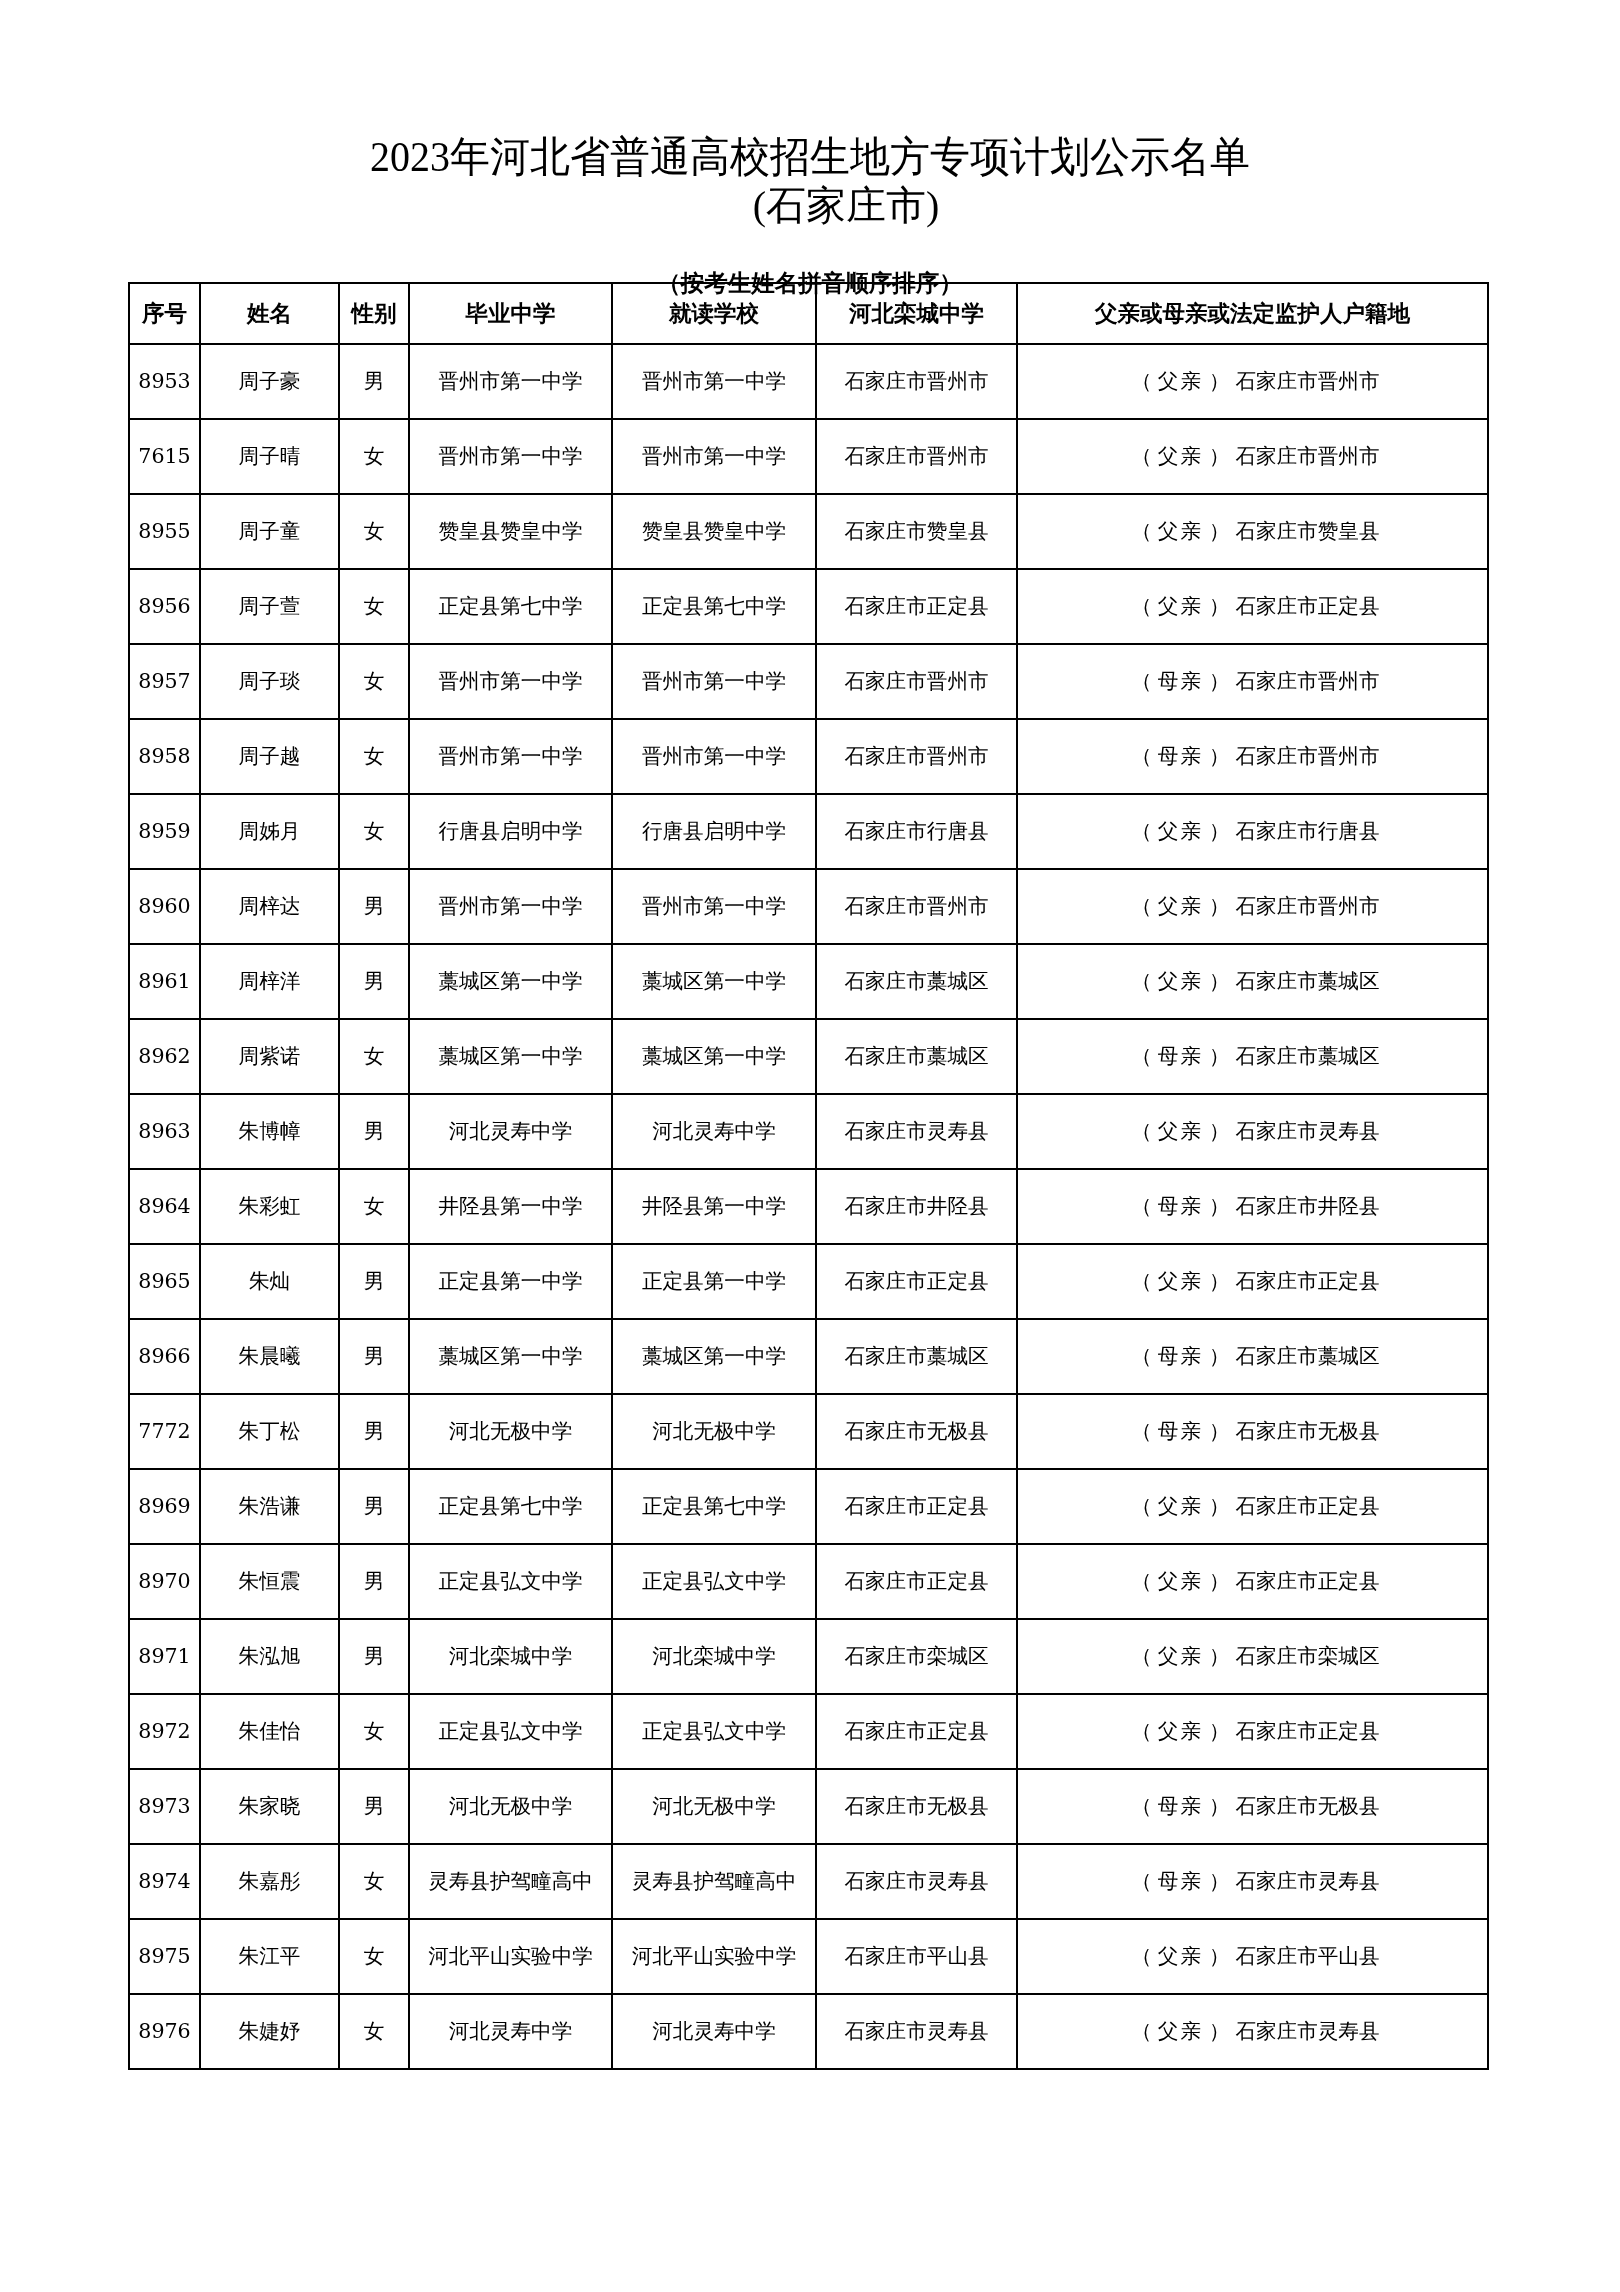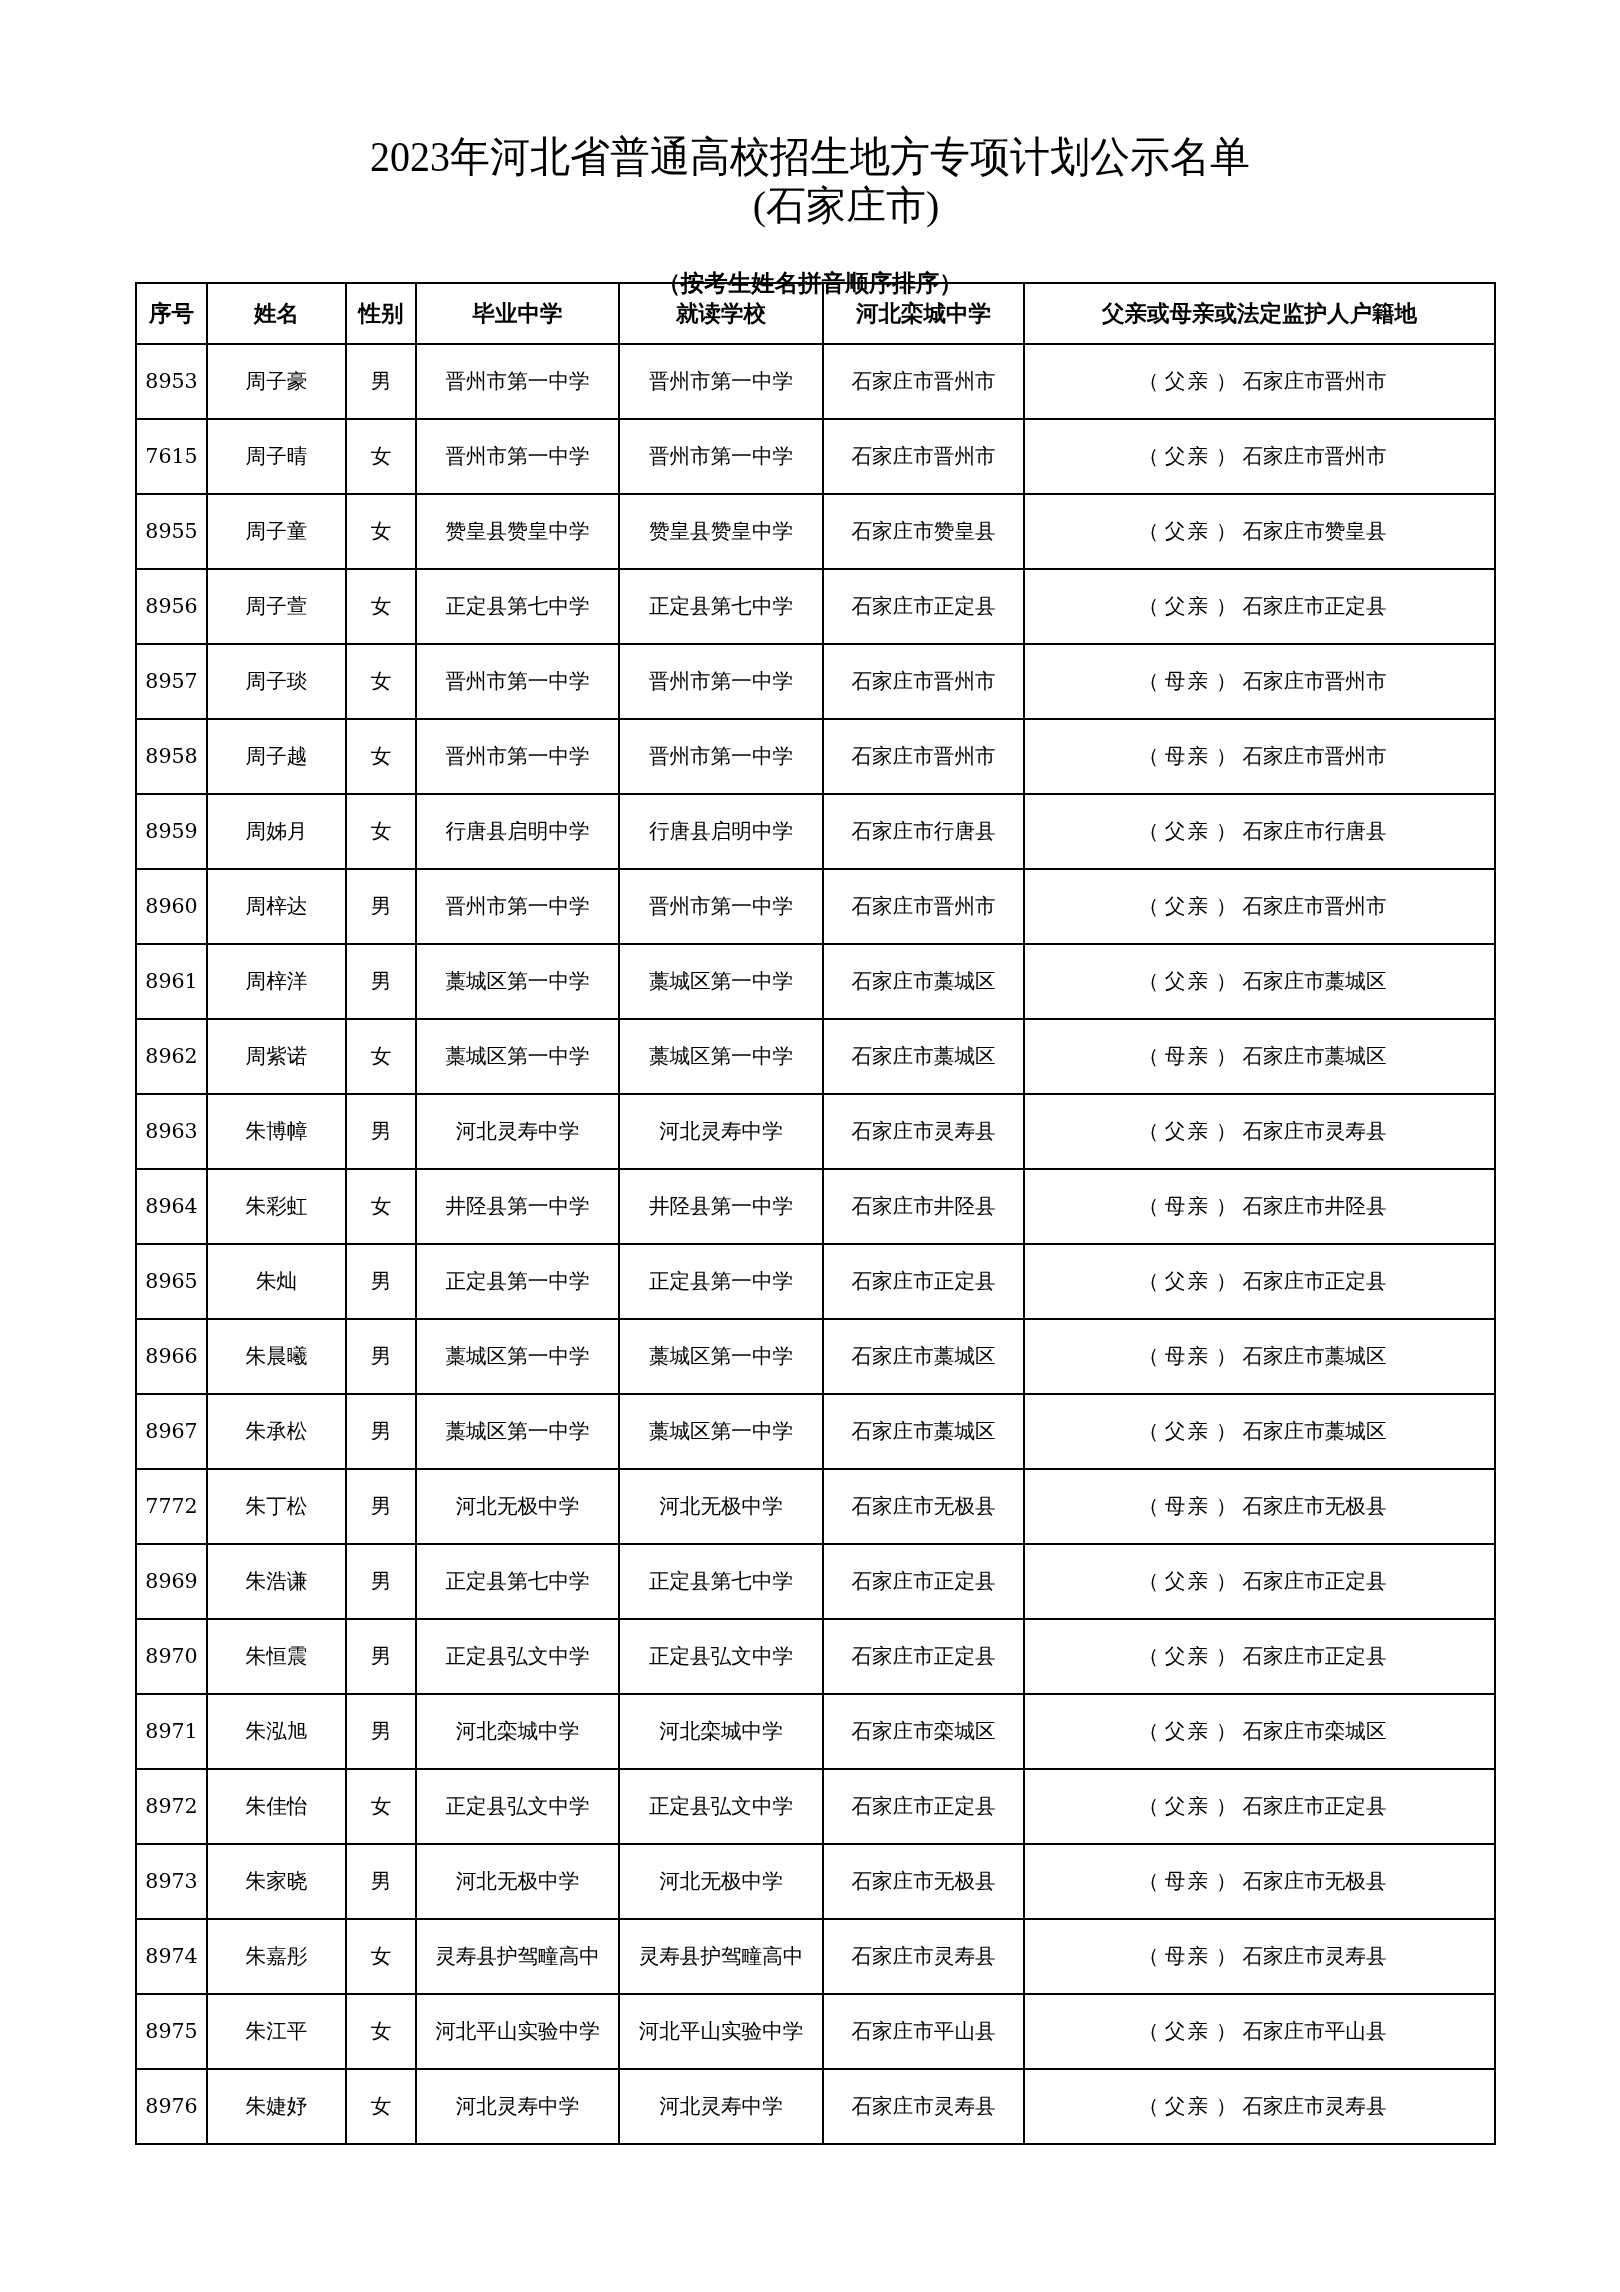--- a/index.html
+++ b/index.html
@@ -9,21 +9,21 @@
   }
   .title {
     position: absolute; left: 0; width: 1620px; text-align: center;
     font-family: "Liberation Serif", "DejaVu Serif", serif;
     font-weight: normal; letter-spacing: 0px; line-height: 1;
   }
   .title-main { top: 137px; font-size: 40px; transform: scaleY(1.05); }
   .title-city { top: 186px; font-size: 40px; padding-left: 36px; }
   .title-sub { top: 231px; font-size: 23.5px; font-weight: bold; margin-top: 41px; }
   table.roster {
-    position: absolute; left: 135px; top: 282px;
+    position: absolute; left: 128px; top: 282px;
     border-collapse: collapse; table-layout: fixed;
     width: 1358px;
     border: 2.9px solid #000;
   }
   table.roster th, table.roster td {
     border: 2px solid #000; text-align: center; vertical-align: middle;
     padding: 0 2px; overflow: hidden;
   }
   table.roster th {
     height: 59px; font-size: 22.5px; font-weight: bold;
@@ -187,29 +187,20 @@
       <tr>
         <td class="num">8966</td>
         <td>朱晨曦</td>
         <td>男</td>
         <td class="wrap">藁城区第一中学</td>
         <td class="wrap">藁城区第一中学</td>
         <td>石家庄市藁城区</td>
         <td><span class="rel-open">（</span><span class="rel-label">母亲</span><span class="rel-close">）</span><span>石家庄市藁城区</span></td>
       </tr>
       <tr>
-        <td class="num">8967</td>
-        <td>朱承松</td>
-        <td>男</td>
-        <td class="wrap">藁城区第一中学</td>
-        <td class="wrap">藁城区第一中学</td>
-        <td>石家庄市藁城区</td>
-        <td><span class="rel-open">（</span><span class="rel-label">父亲</span><span class="rel-close">）</span><span>石家庄市藁城区</span></td>
-      </tr>
-      <tr>
         <td class="num">7772</td>
         <td>朱丁松</td>
         <td>男</td>
         <td class="wrap">河北无极中学</td>
         <td class="wrap">河北无极中学</td>
         <td>石家庄市无极县</td>
         <td><span class="rel-open">（</span><span class="rel-label">母亲</span><span class="rel-close">）</span><span>石家庄市无极县</span></td>
       </tr>
       <tr>
         <td class="num">8969</td>

